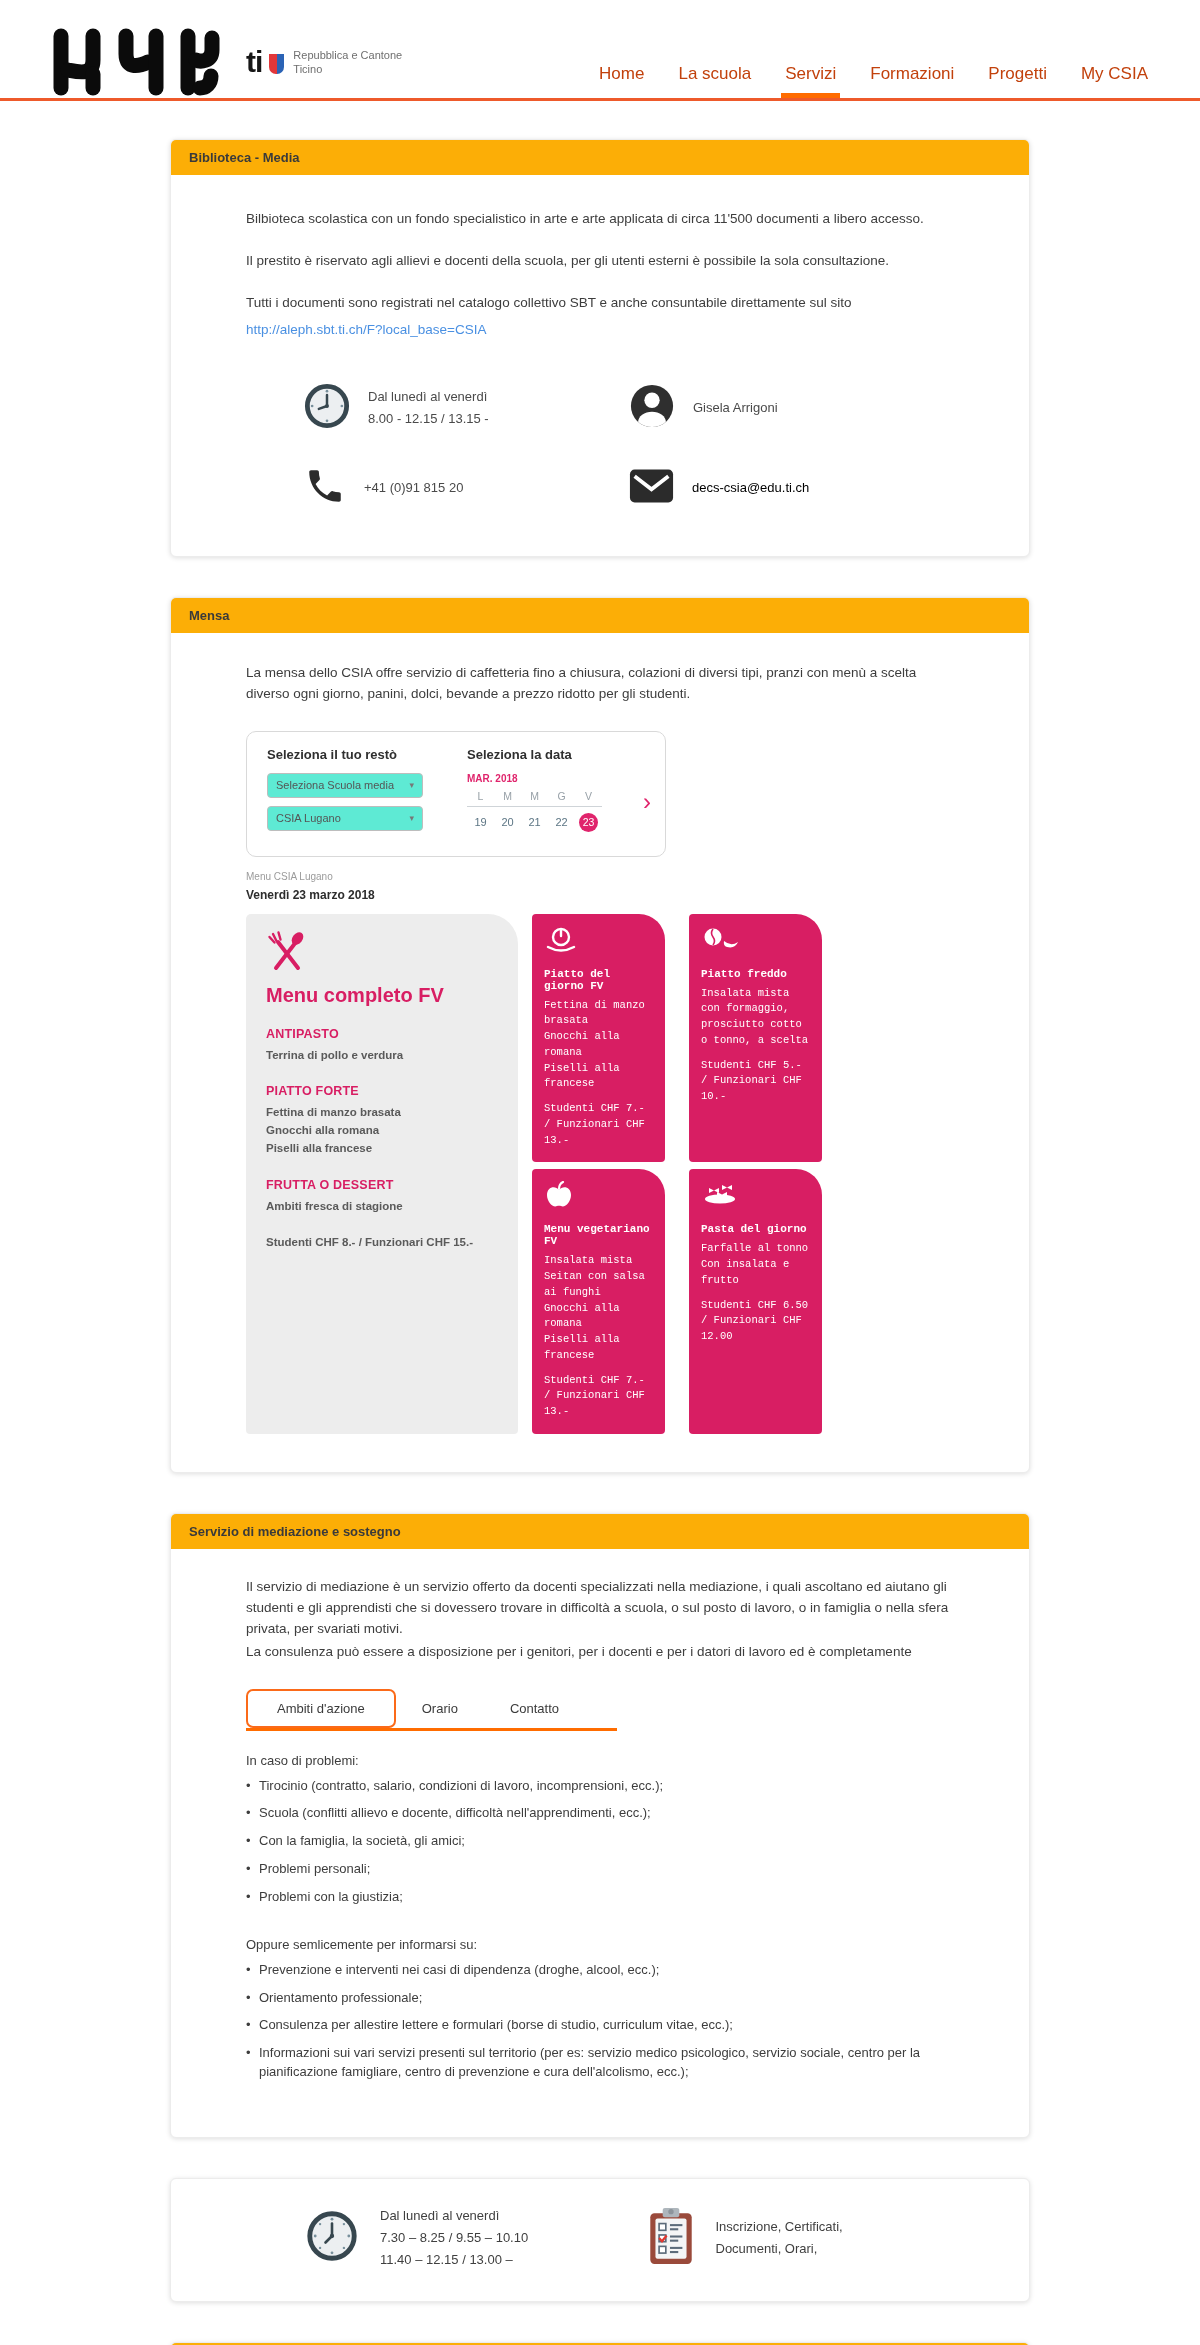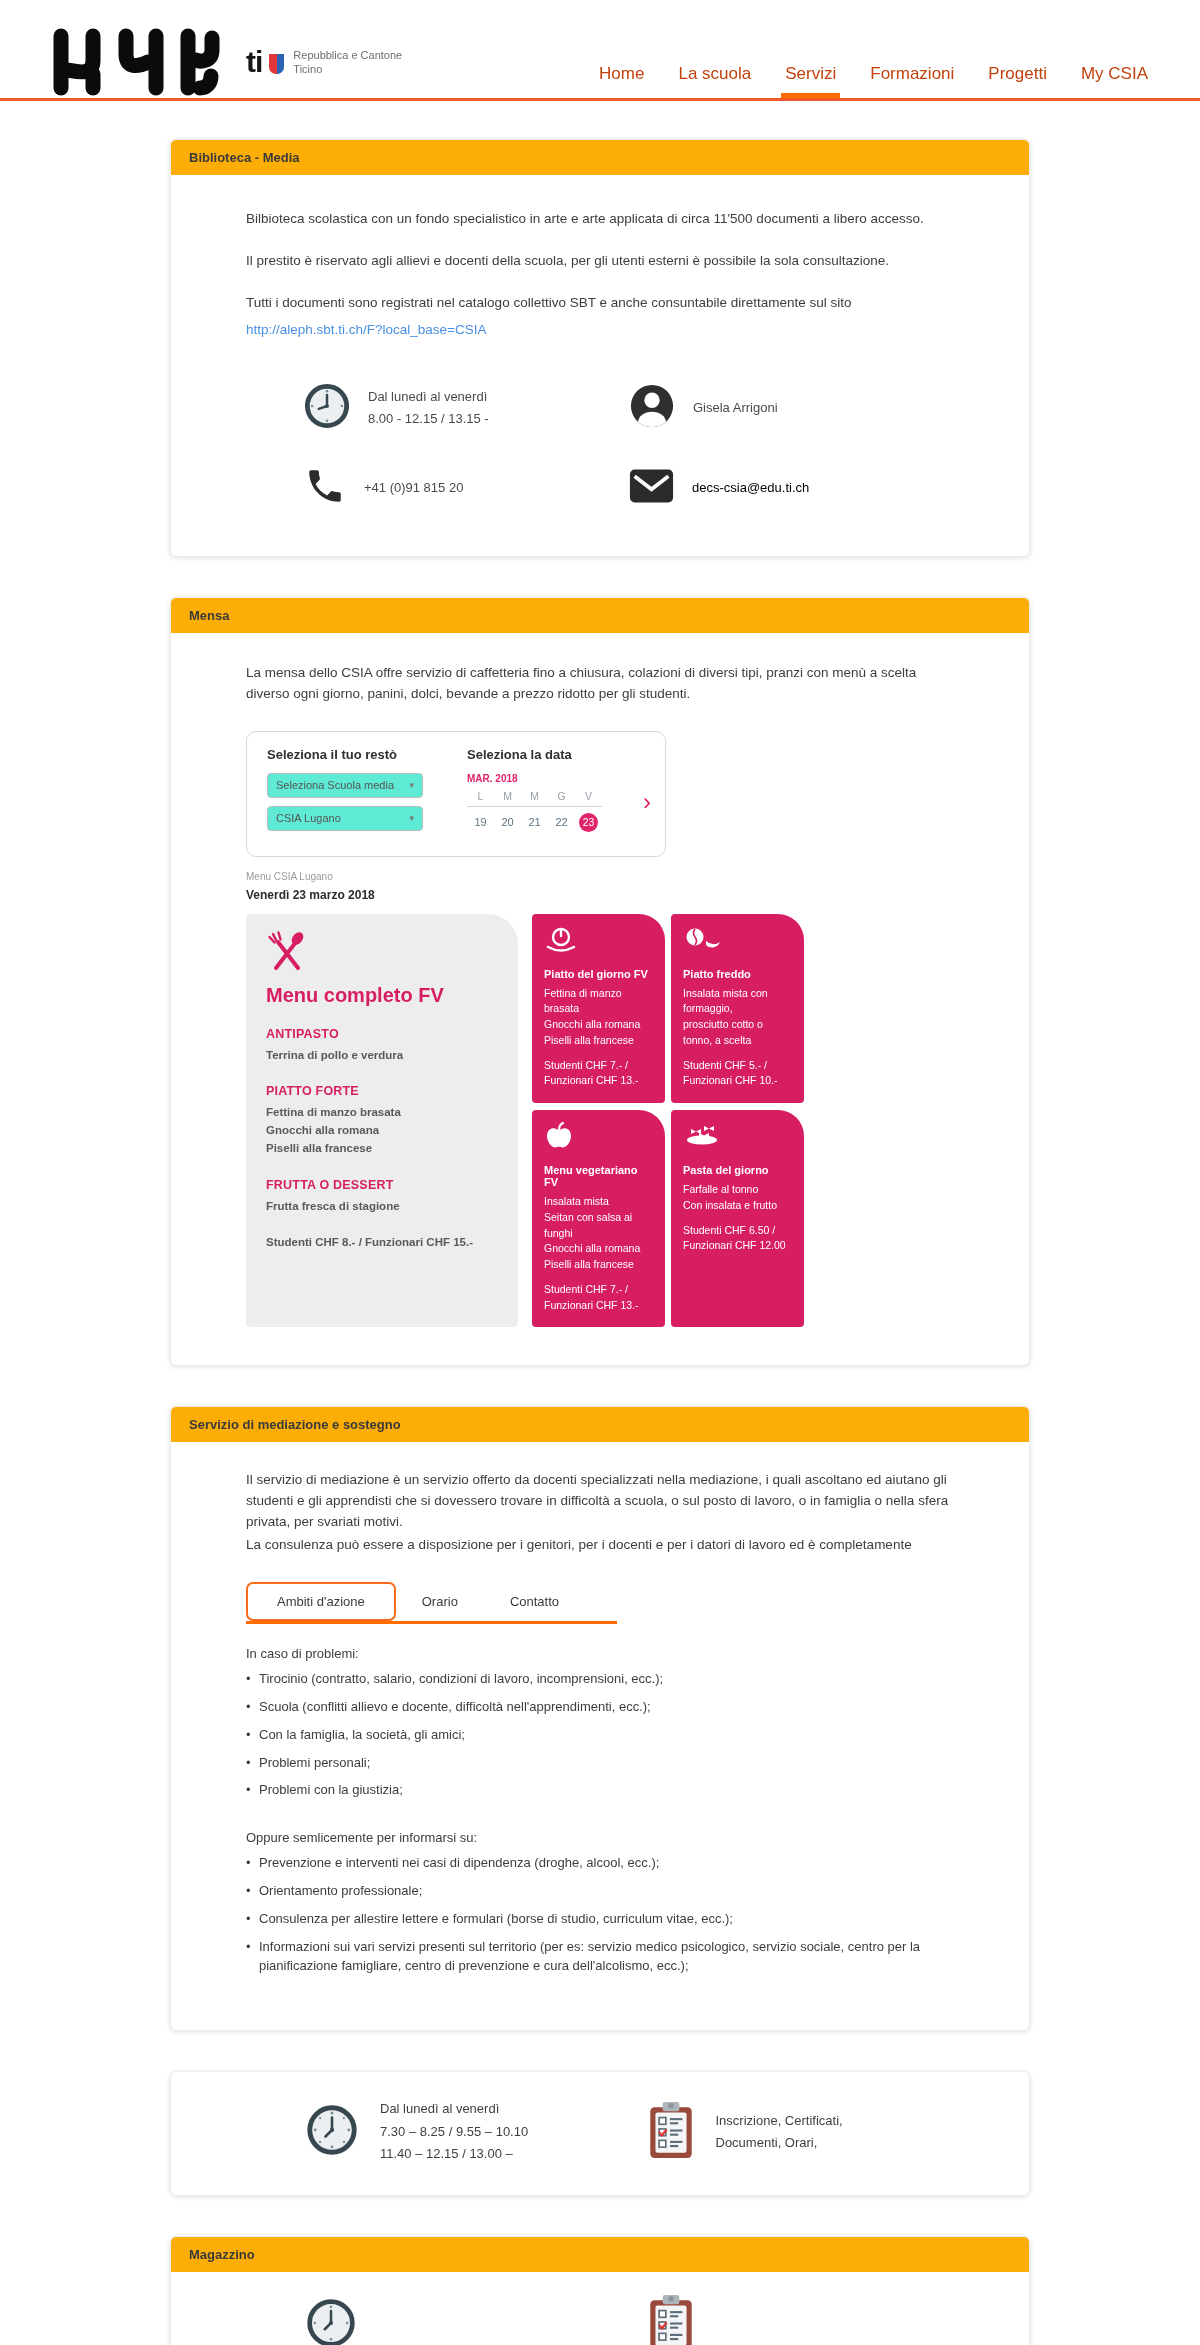--- a/index.html
+++ b/index.html
@@ -72,21 +72,21 @@
   
   .menu-row { display:flex; gap:14px; }
   .menu-main {
     width:272px; min-height:345px; background:#ededed;
     border-radius:5px 30px 4px 4px; padding:16px 20px;
   }
   .menu-main-title { color:#d81e63; font-size:20px; font-weight:bold; margin:8px 0 4px; }
   .menu-section-h { color:#d81e63; font-size:12.5px; font-weight:bold; letter-spacing:.2px; margin:20px 0 6px; }
   .menu-item-line { font-size:11.5px; font-weight:bold; color:#5a5a5a; line-height:1.55; }
   .menu-price { font-size:11.5px; font-weight:bold; color:#5a5a5a; margin-top:20px; }
-  .menu-grid { display:grid; grid-template-columns:133px 133px; gap:7px 6px; align-content:start; }
+  .menu-grid { display:grid; grid-template-columns:133px 133px; gap:7px 24px; align-content:start;font-family:Liberation Mono, monospace; }
   .pink-card {
     background:#d81e63; color:#fff; border-radius:4px 26px 4px 4px;
     padding:12px 12px 14px; min-height:168px;
   }
   .pink-card .p-icon { height:26px; margin-bottom:16px; }
   .pink-title { font-size:11px; font-weight:bold; margin-bottom:6px; }
   .pink-line { font-size:10.5px; line-height:1.5; }
   .pink-price { font-size:10.5px; line-height:1.5; margin-top:9px; }
   
   .para-tight { margin-bottom:2px; }
@@ -267,21 +267,21 @@
             </svg>
           </span>
           <div class="menu-main-title">Menu completo FV</div>
           <div class="menu-section-h">ANTIPASTO</div>
           <div class="menu-item-line">Terrina di pollo e verdura</div>
           <div class="menu-section-h">PIATTO FORTE</div>
           <div class="menu-item-line">Fettina di manzo brasata</div>
           <div class="menu-item-line">Gnocchi alla romana</div>
           <div class="menu-item-line">Piselli alla francese</div>
           <div class="menu-section-h">FRUTTA O DESSERT</div>
-          <div class="menu-item-line">Frutta fresca di stagione</div>
+          <div class="menu-item-line">Ambiti fresca di stagione</div>
           <div class="menu-price">Studenti CHF 8.- / Funzionari CHF 15.-</div>
         </div>
 
         <div class="menu-grid">
           <div class="pink-card">
             <div class="p-icon">
               <svg width="40" height="26" viewBox="0 0 40 26" fill="none" stroke="#fff" stroke-width="2.4">
                 <circle cx="17" cy="11" r="8"></circle>
                 <path d="M17 5 v5" stroke-linecap="round"></path>
                 <path d="M4 21 q13 7 26 0" stroke-linecap="round"></path>

